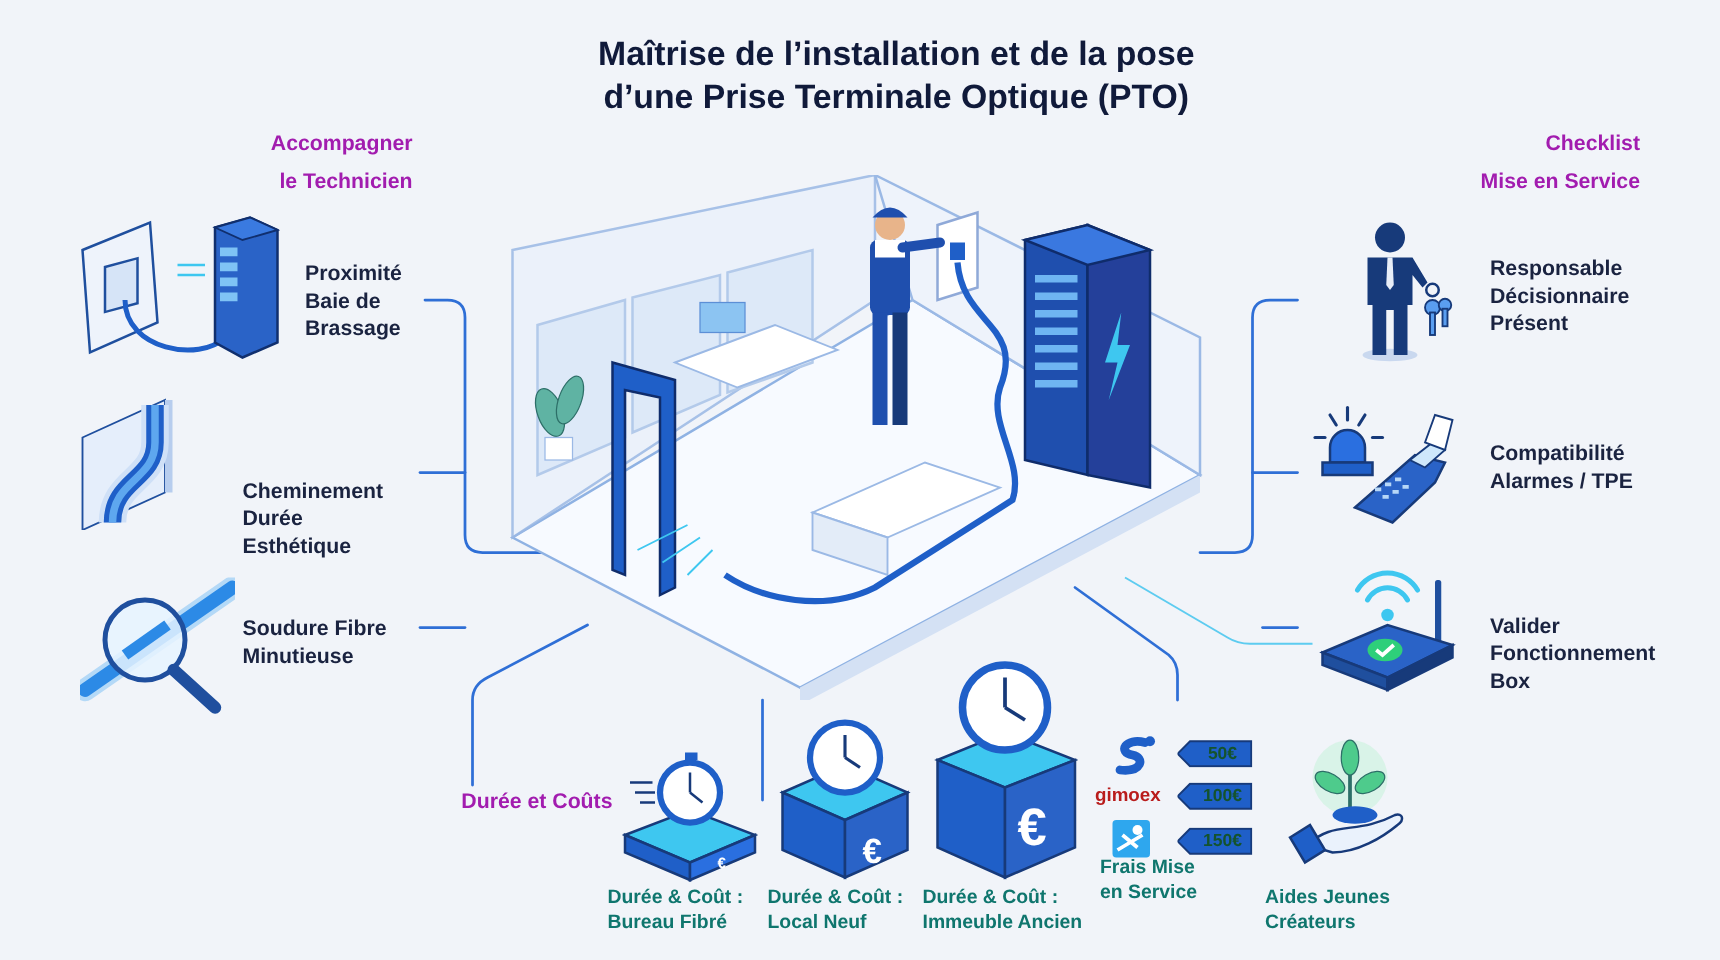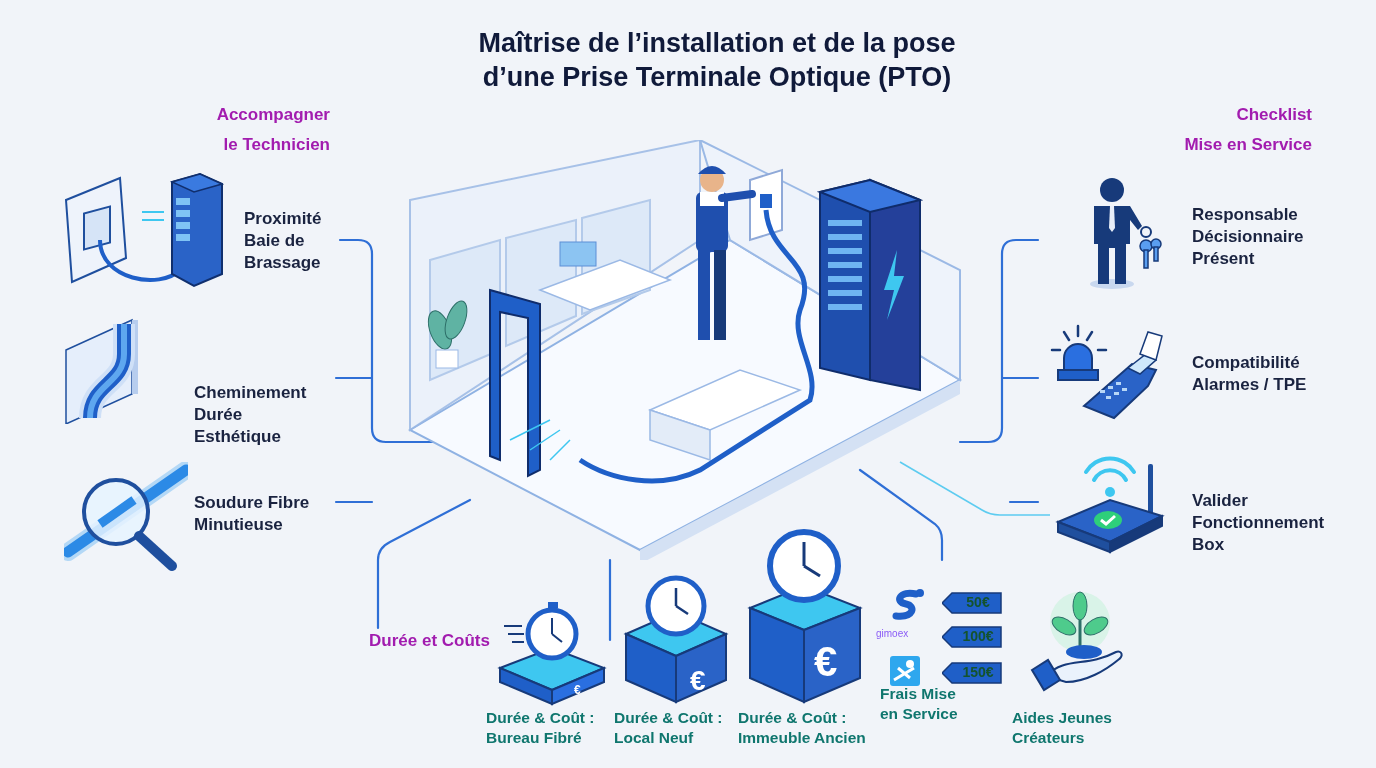--- a/index.html
+++ b/index.html
@@ -285,21 +285,21 @@
     <line x1="58" y1="40" x2="58" y2="16" stroke="#173a7a" stroke-width="3"></line>
     <line x1="58" y1="40" x2="74" y2="50" stroke="#173a7a" stroke-width="3"></line>
   </svg>
 </div>
 
 <div class="abs" style="left:880px;top:586px;width:130px;height:110px;">
   <svg class="abs" style="left:10px;top:2px" width="36" height="34" viewBox="0 0 36 34">
     <path d="M26 6 C10 2,4 14,16 16 C26 18,24 30,6 28" fill="none" stroke="#1f5fc8" stroke-width="7" stroke-linecap="round"></path>
     <circle cx="30" cy="5" r="4" fill="#1f5fc8"></circle>
   </svg>
-  <div class="abs" style="left:-4px;top:42px;font-size:10px;font-weight:400;color:#8b5cf6;">gimoex</div>
+  <div class="abs" style="left:-4px;top:42px;font-size:15px;font-weight:700;color:#b91c1c;">gimoex</div>
   <div class="abs" style="left:10px;top:70px;width:30px;height:30px;background:#2ea7ee;border-radius:3px;">
     <svg width="30" height="30" viewBox="0 0 30 30">
         <circle cx="20" cy="8" r="4" fill="#fff"></circle>
         <path d="M4 24 L24 12 M8 12 L20 22" stroke="#fff" stroke-width="3"></path>
       </svg>
   </div>
   <div class="price-tag" style="left:62px;top:6px;">
     <svg width="60" height="22" viewBox="0 0 60 22">
         <polygon points="0,11 10,1 59,1 59,21 10,21" fill="#1f5fc8" stroke="#173a7a" stroke-width="1.5"></polygon>
       </svg>

